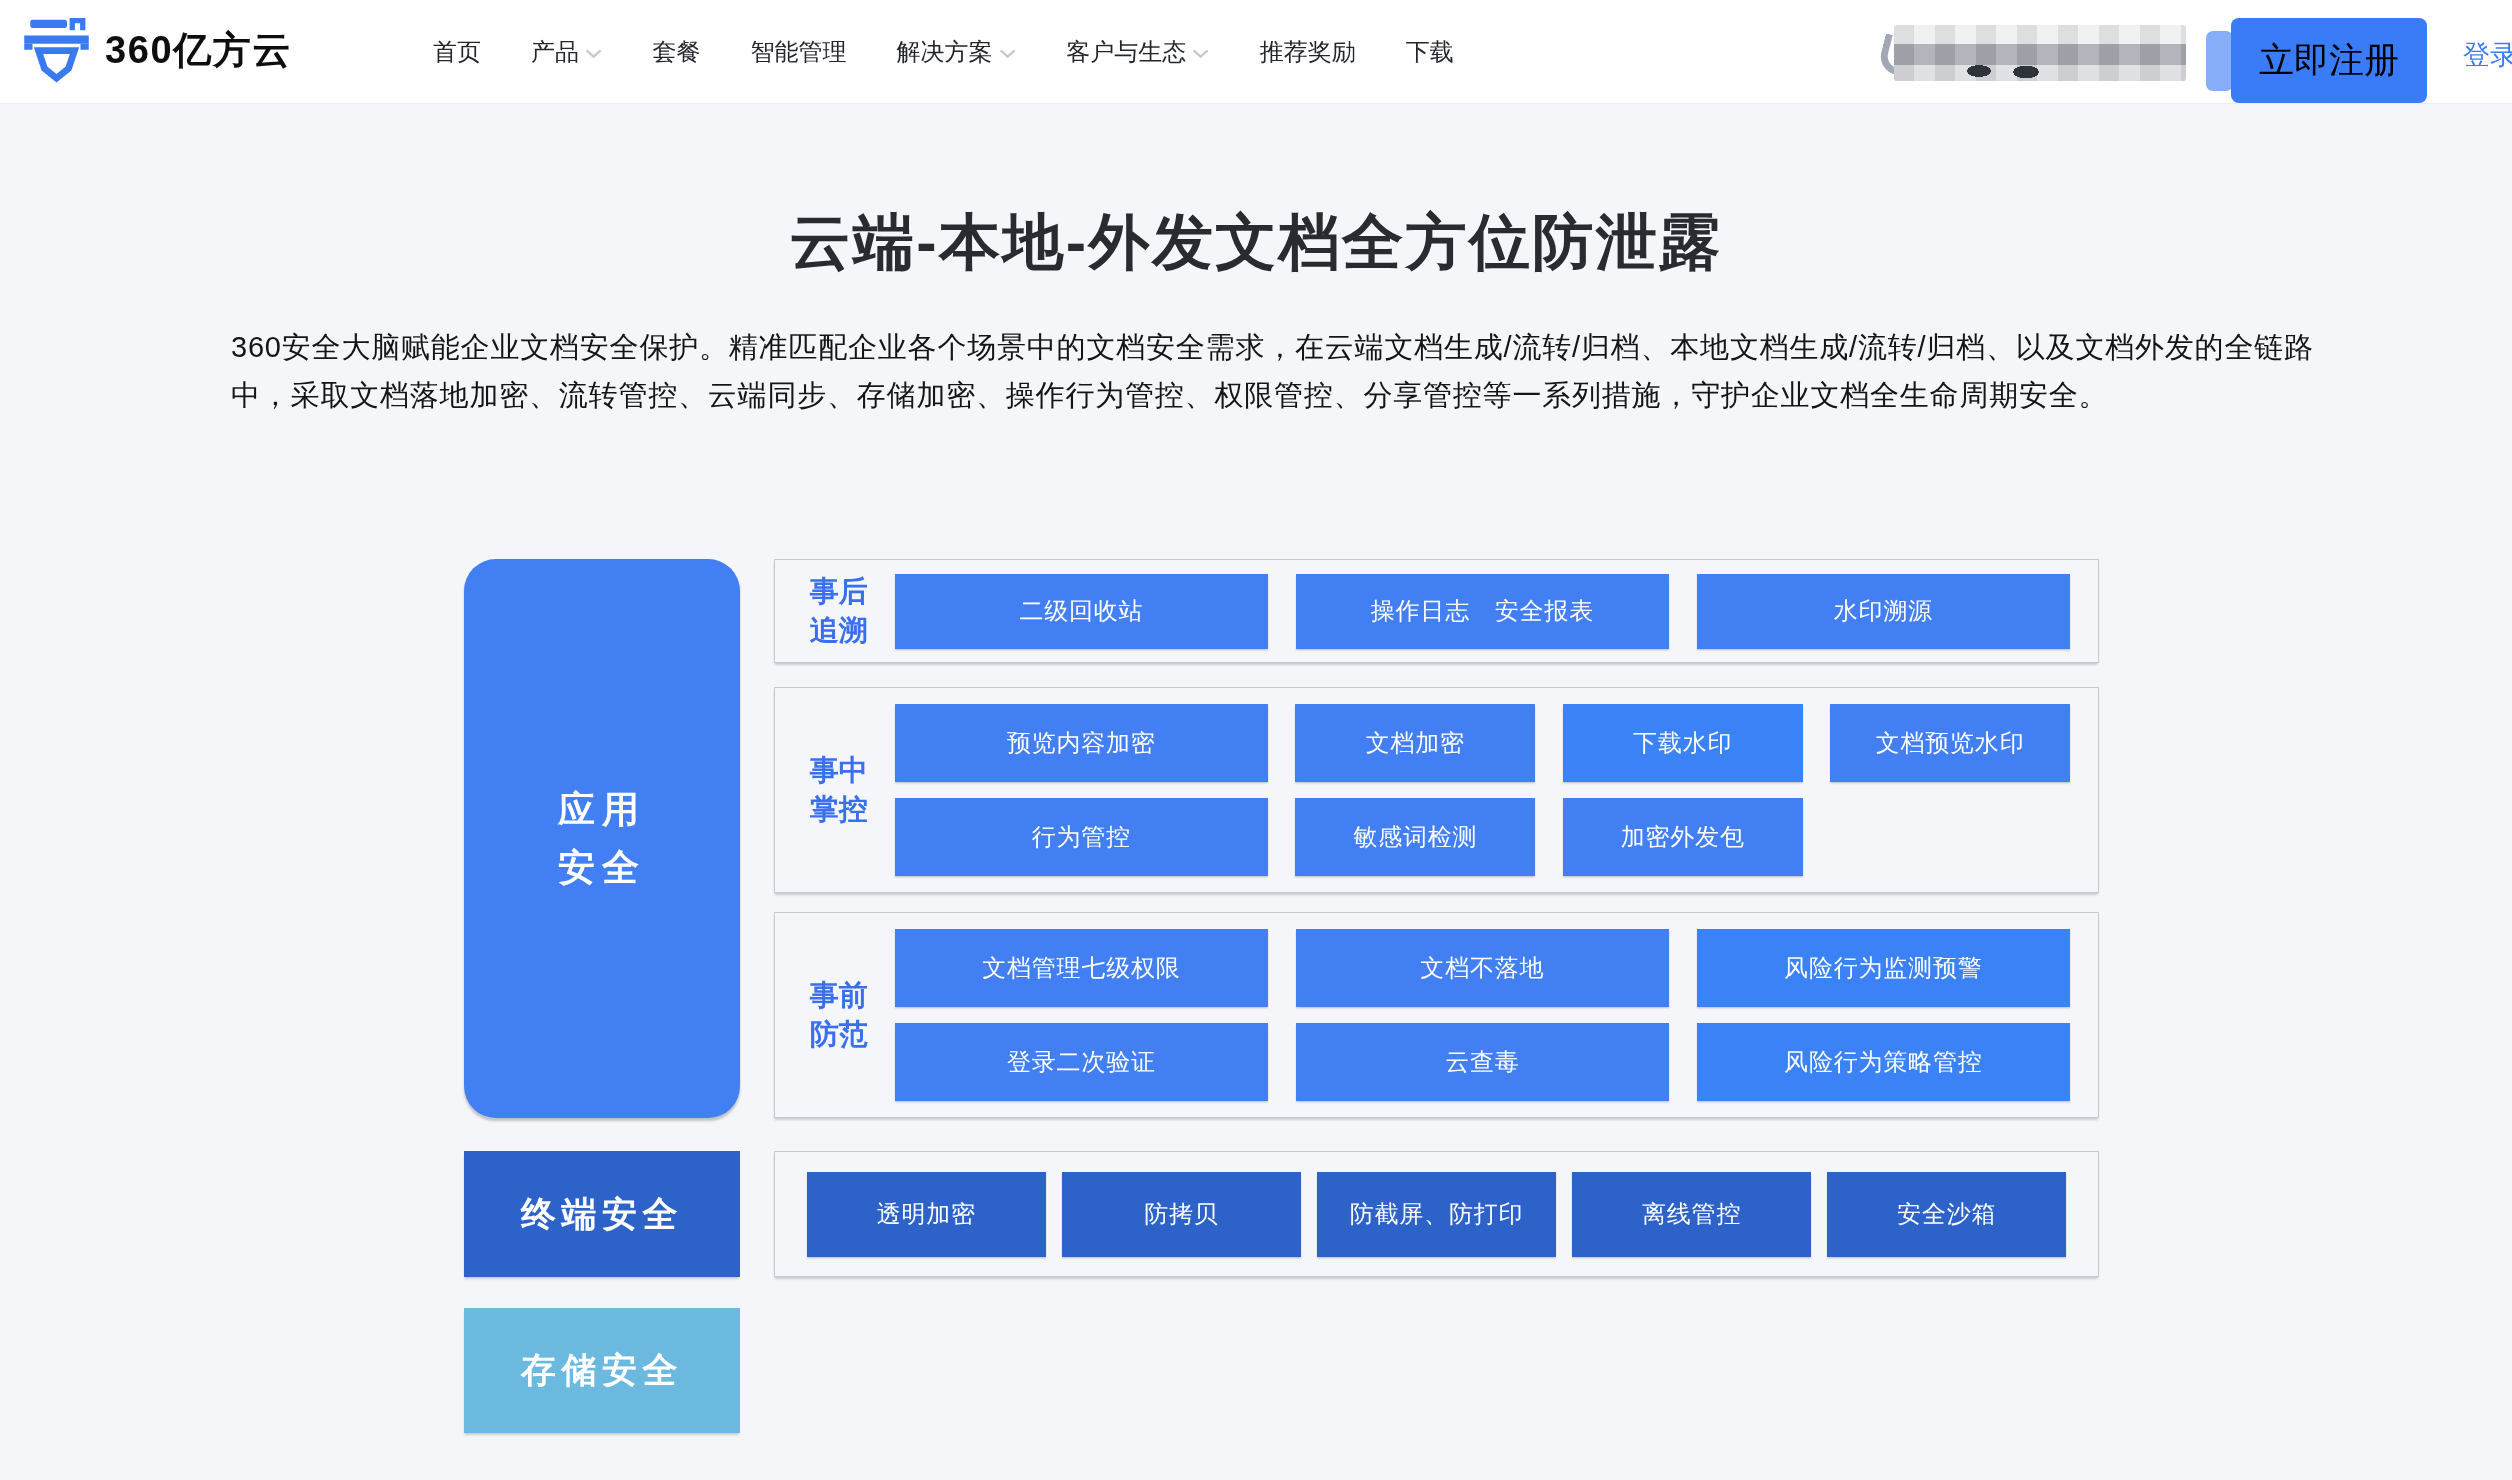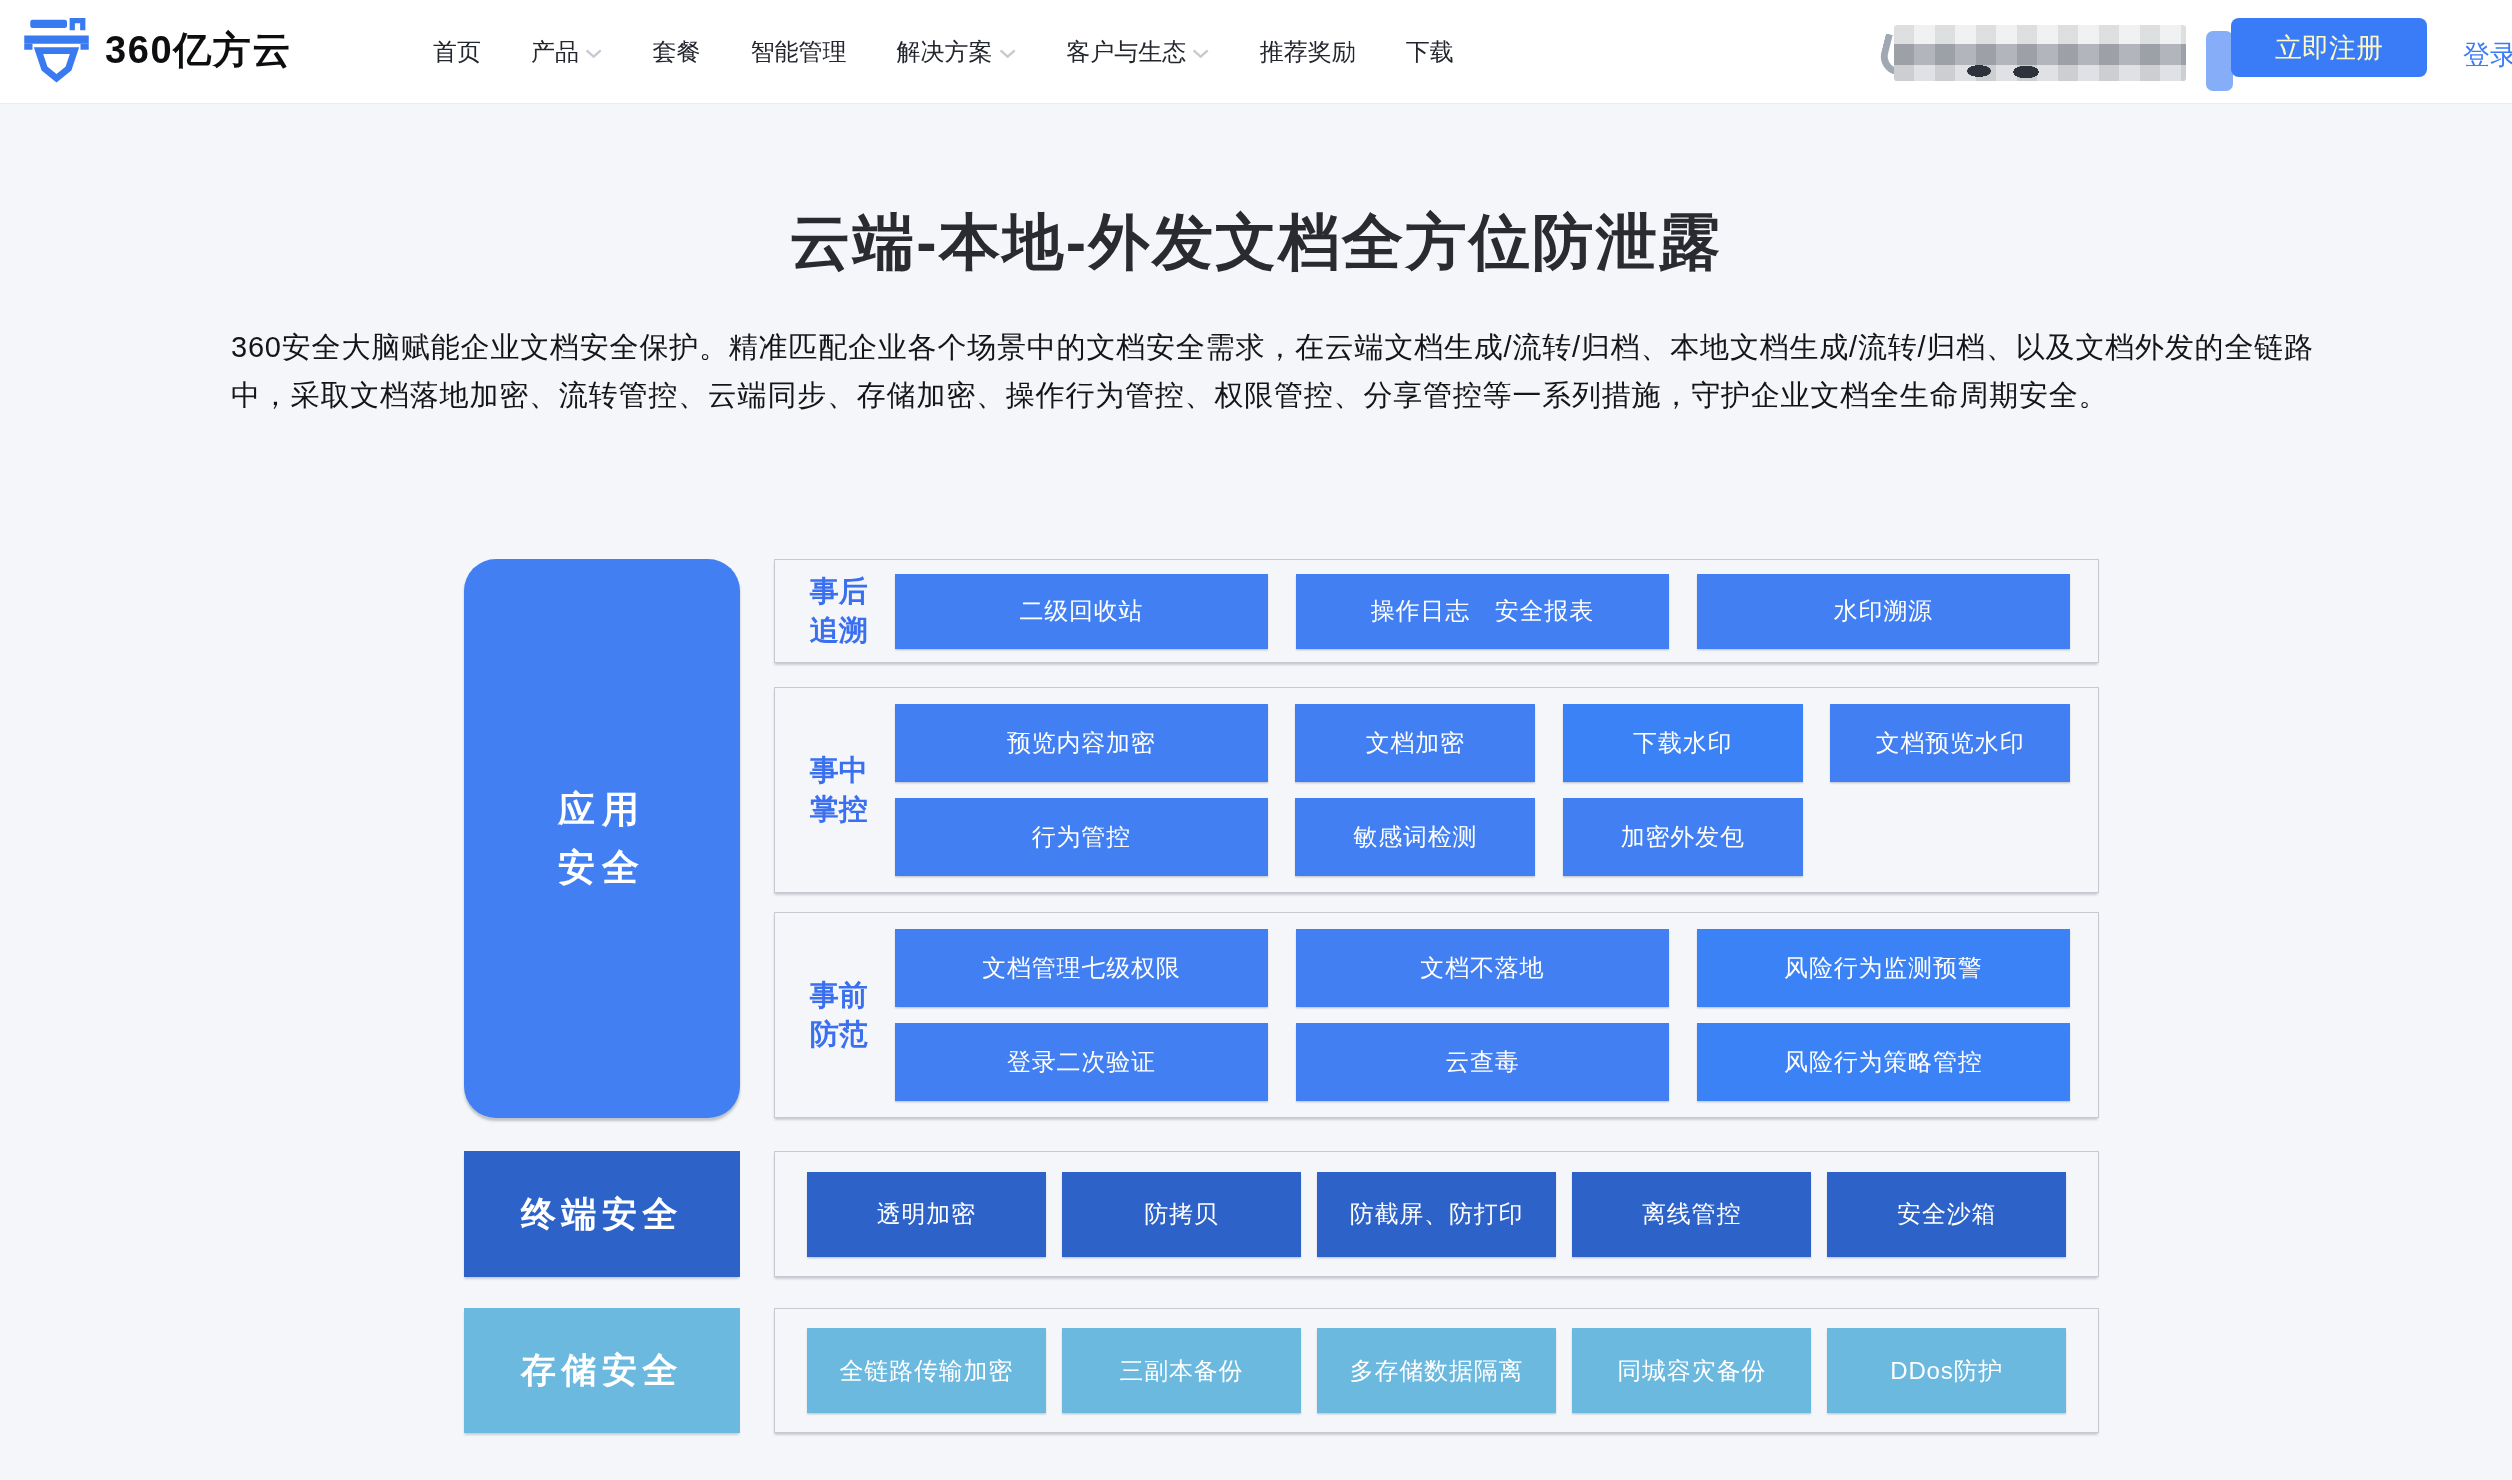--- a/index.html
+++ b/index.html
@@ -20,22 +20,22 @@
   .phone-hook{position:absolute;left:1881px;top:35px;width:19px;height:38px;border:7px solid #9099a7;border-top:none;border-right:none;border-radius:1.6px 0 0 22px;transform:rotate(14deg);opacity:.85;box-sizing:border-box;}
   .phone-blur{
     position:absolute;left:1894px;top:25px;width:292px;height:56px;border-radius:3.1px;
     background-image:
       radial-gradient(ellipse 19px 9.4px at 85px 46px, #2e323a 62%, transparent 63%),
       radial-gradient(ellipse 20.4px 10.2px at 132px 47px, #2e323a 62%, transparent 63%),
       repeating-linear-gradient(90deg, rgba(0,0,0,0.07) 0 20.4px, rgba(255,255,255,0.10) 20.4px 41px),
       linear-gradient(180deg,#eeeff1 0 34%, #a9adb4 34% 72%, #dcdee1 72% 100%);
   }
   .register-tab{position:absolute;left:2206px;top:31px;width:27px;height:60px;border-radius:7px;background:#85adf8;}
-  .register-btn{position:absolute;left:2231px;top:18px;width:196px;height:59px;background:#3a7cf8;color:#fef9c3;
-    font-size:27px;border:none;border-radius:7.8px;cursor:pointer;font-family:inherit;}
+  .register-btn{position:absolute;left:2231px;top:18px;width:196px;height:85px;background:#3a7cf8;color:#000000;
+    font-size:35px;border:none;border-radius:7.8px;cursor:pointer;font-family:inherit;}
   .login-link{position:absolute;left:2463px;top:37px;font-size:27px;color:#3a7cf8;text-decoration:none;white-space:nowrap;cursor:pointer;}
   
   .hero-title{position:absolute;top:202px;left:0;width:2512px;margin:0;text-align:center;
     font-size:61px;font-weight:bold;color:#292b31;letter-spacing:2.4px;}
   .hero-desc{position:absolute;top:323px;left:231px;width:2083px;margin:0;
     font-size:29px;line-height:48px;color:#141519;letter-spacing:0.8px;}
   
   .diagram{position:absolute;left:464px;top:559px;width:1635px;height:874px;}
   .left-box{position:absolute;left:0;width:276px;display:flex;align-items:center;justify-content:center;
     color:#fff;font-weight:bold;text-align:center;box-shadow:0 3.1px 2.4px -0.8px rgba(125,132,145,.45);}
@@ -187,26 +187,17 @@
       <section class="row row-terminal no-label">
         <div class="btn-grid grid-5">
           <div class="btn dark">透明加密</div>
           <div class="btn dark">防拷贝</div>
           <div class="btn dark">防截屏、防打印</div>
           <div class="btn dark">离线管控</div>
           <div class="btn dark">安全沙箱</div>
         </div>
       </section>
 
-      <section class="row row-storage no-label">
-        <div class="btn-grid grid-5">
-          <div class="btn light">全链路传输加密</div>
-          <div class="btn light">三副本备份</div>
-          <div class="btn light">多存储数据隔离</div>
-          <div class="btn light">同城容灾备份</div>
-          <div class="btn light">DDos防护</div>
-        </div>
-      </section>
 
     </div>
   </main>
 </div>
 
 
 </body></html>

